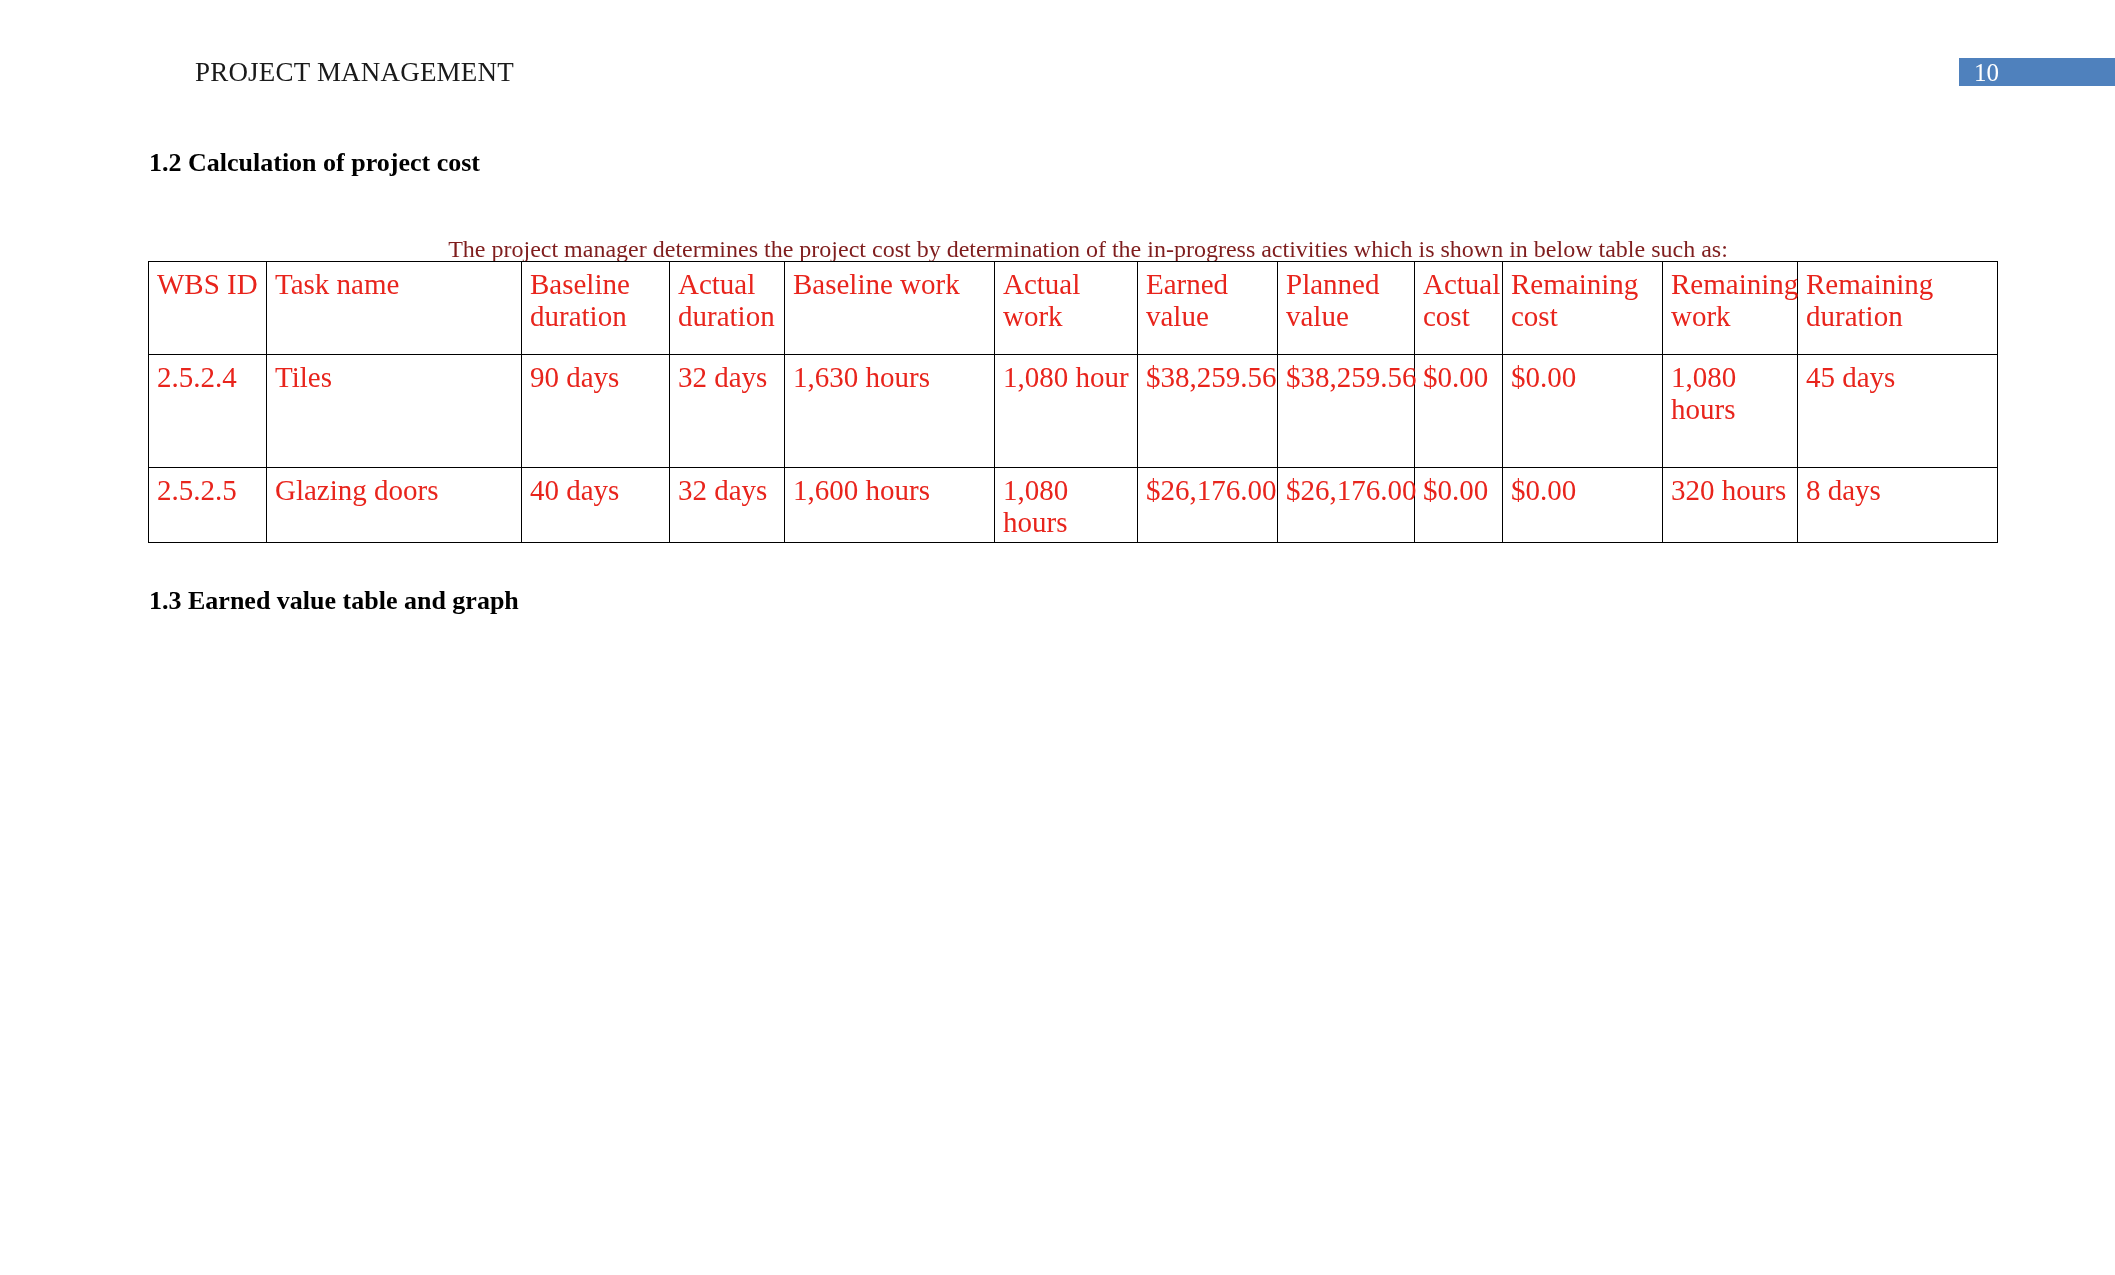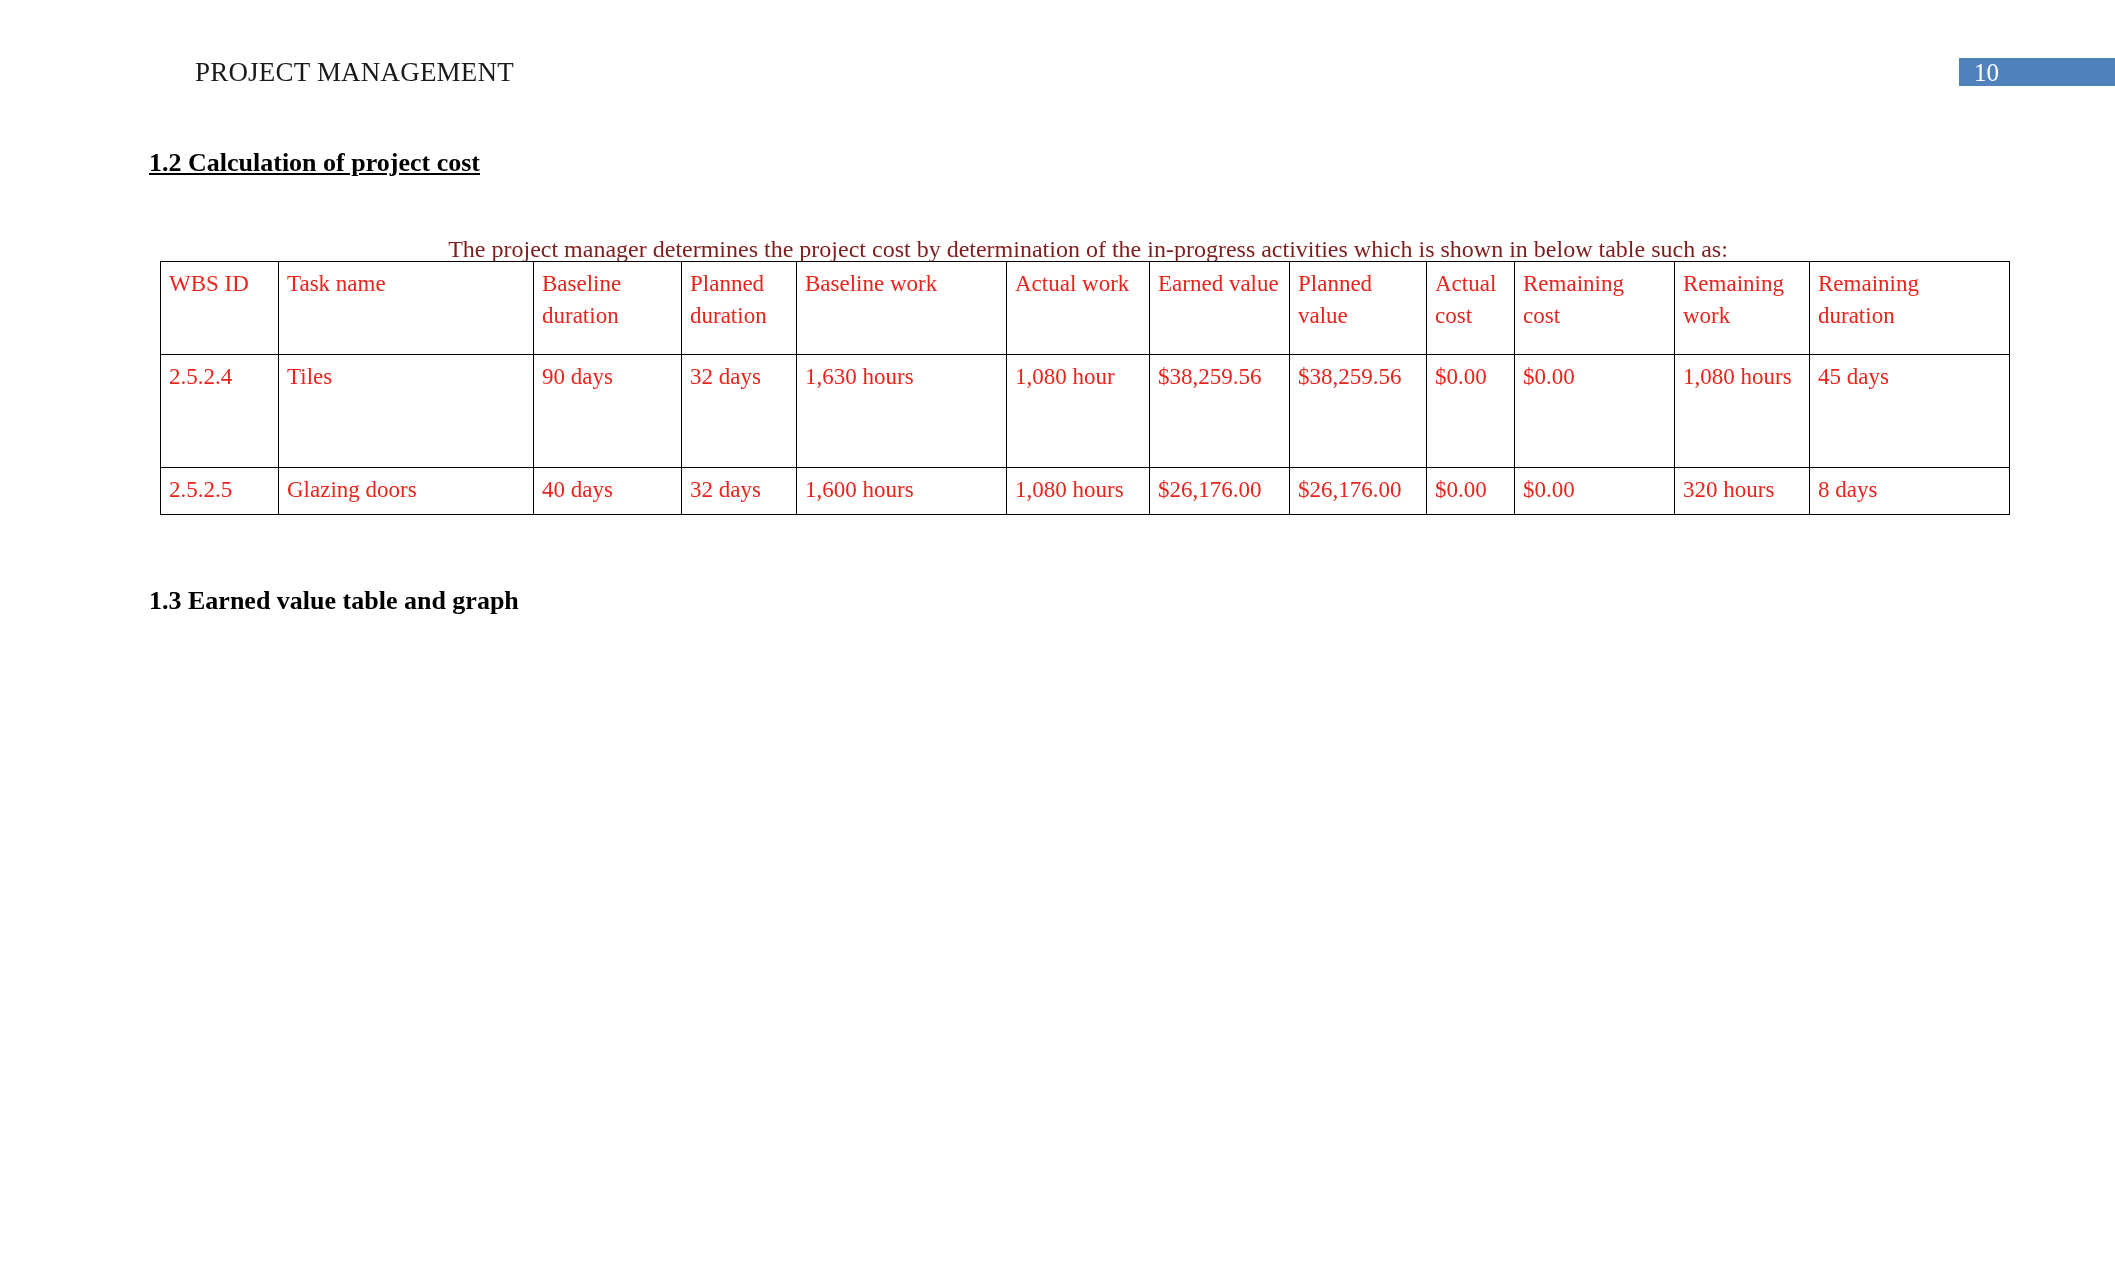--- a/index.html
+++ b/index.html
@@ -59,44 +59,44 @@
     width: 2115px;
   }
   .section-heading {
     position: absolute;
     left: 149px;
     font-weight: bold;
     font-size: 26px;
     color: #000000;
     white-space: nowrap;
   }
-  #heading-12 { top: 148px; text-decoration: underline; }
+  #heading-12 { top: 148px; }
   #heading-13 { top: 586px; }
 
   .body-paragraph {
     position: absolute;
     left: 149px;
     top: 210px;
     width: 1800px;
     font-size: 24px;
     line-height: 30px;
     text-indent: 78px;
     color: #7f1d1d;
     text-align: center;
   }
 
   
   .cost-table {
     position: absolute;
-    left: 160px;
+    left: 148px;
     top: 261px;
     border-collapse: collapse;
     table-layout: fixed;
     width: 1849px;
-    font-size: 23px;
+    font-size: 29px;
     color: #e8241c;
     border-radius: 24px;
   }
   .cost-table td,
   .cost-table th {
     border: 1px solid #000000;
     padding: 6px 8px 4px 8px;
     vertical-align: top;
     text-align: left;
     font-weight: normal;
@@ -155,21 +155,21 @@
       <col class="col-ac">
         <col class="col-rcost">
         <col class="col-rwork">
         <col class="col-rdur">
     </colgroup>
     <thead>
       <tr>
         <td>WBS ID</td>
         <td>Task name</td>
         <td>Baseline duration</td>
-        <td>Planned duration</td>
+        <td>Actual duration</td>
         <td>Baseline work</td>
         <td>Actual work</td>
         <td>Earned value</td>
         <td>Planned value</td>
         <td>Actual cost</td>
         <td>Remaining cost</td>
         <td>Remaining work</td>
         <td>Remaining duration</td>
       </tr>
     </thead>

